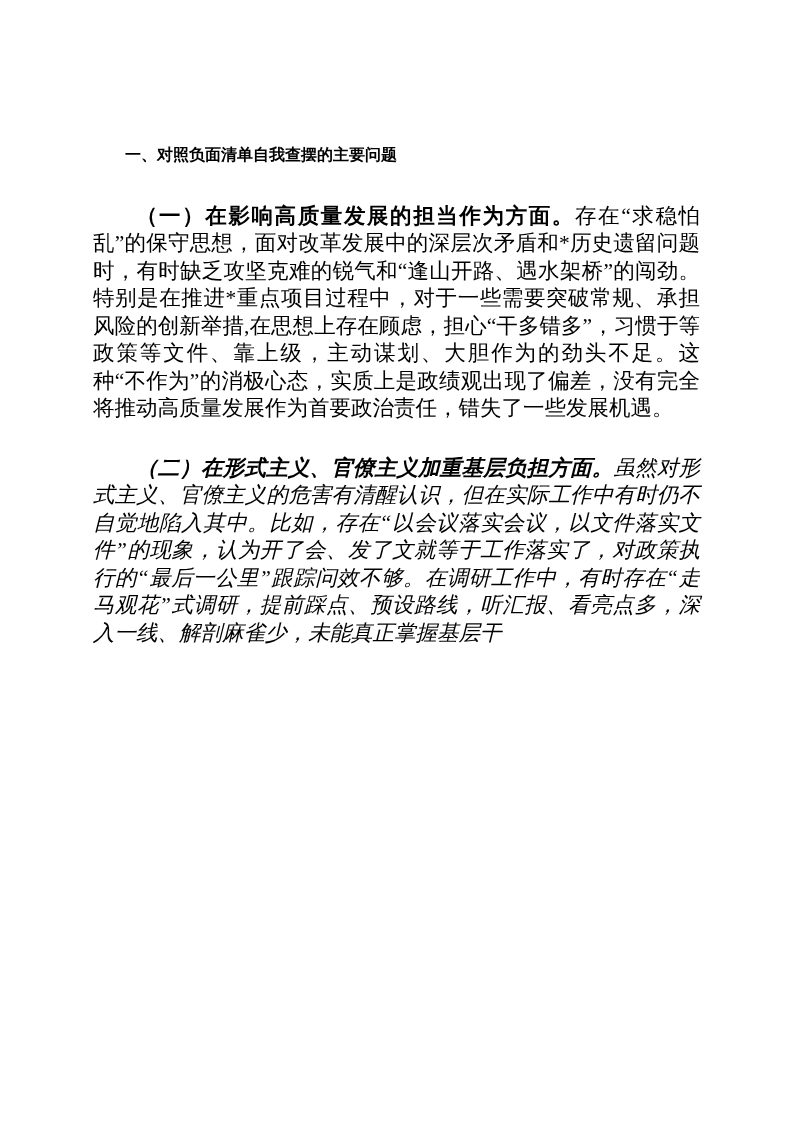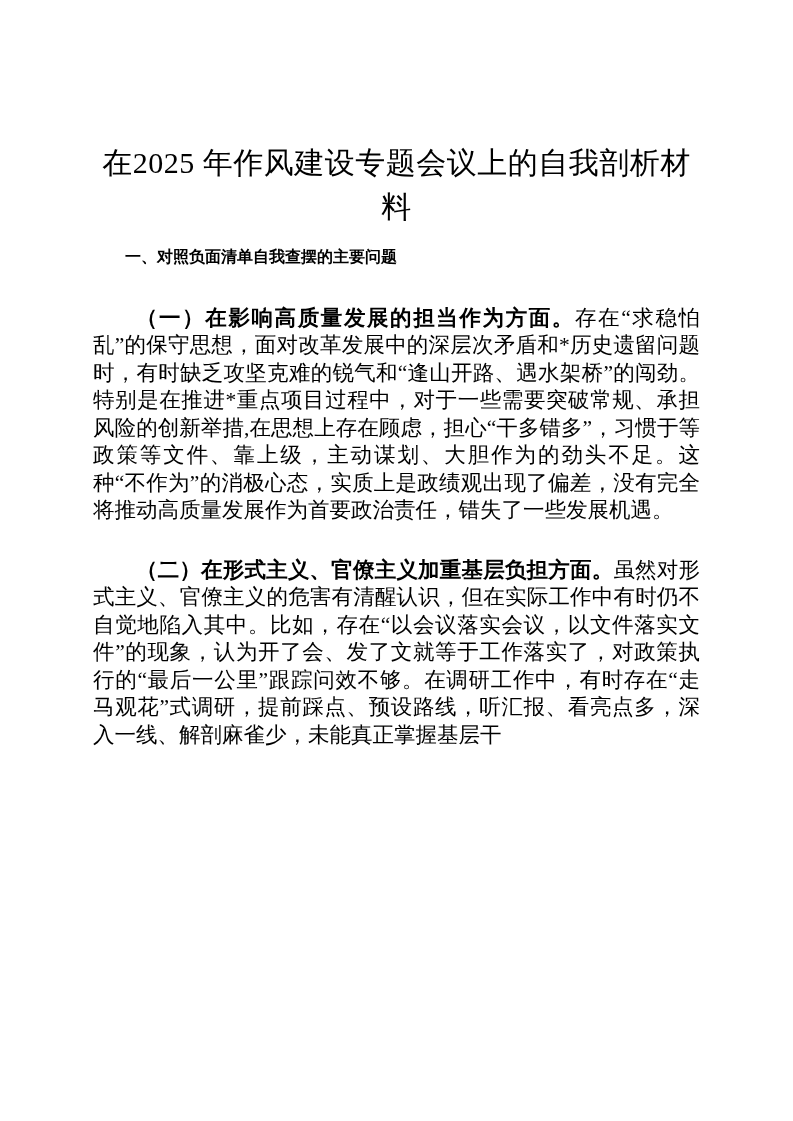--- a/index.html
+++ b/index.html
@@ -44,28 +44,28 @@
     margin: 0 0 34px 0;
   }
   .para .lead {
     font-weight: 700;
   }
   .para-one {
     margin-bottom: 32px;
   }
   .para-two {
     margin-bottom: 0;
+    font-style: italic;
   }
 </style>
 </head>
 <body>
 
 <div class="page">
 
-  <h1 class="doc-title">在2025 年作风建设专题会议上的自我剖析材料</h1>
 
 
   <h2 class="section-heading">一、对照负面清单自我查摆的主要问题</h2>
 
   <p class="para para-one"><strong class="lead">（一）在影响高质量发展的担当作为方面。</strong><span>存在“求稳怕乱”的保守思想，面对改革发展中的深层次矛盾和*历史遗留问题时，有时缺乏攻坚克难的锐气和“逢山开路、遇水架桥”的闯劲。特别是在推进*重点项目过程中，对于一些需要突破常规、承担风险的创新举措,在思想上存在顾虑，担心“干多错多”，习惯于等政策等文件、靠上级，主动谋划、大胆作为的劲头不足。这种“不作为”的消极心态，实质上是政绩观出现了偏差，没有完全将推动高质量发展作为首要政治责任，错失了一些发展机遇。</span></p>
 
   <p class="para para-two"><strong class="lead">（二）在形式主义、官僚主义加重基层负担方面。</strong><span>虽然对形式主义、官僚主义的危害有清醒认识，但在实际工作中有时仍不自觉地陷入其中。比如，存在“以会议落实会议，以文件落实文件”的现象，认为开了会、发了文就等于工作落实了，对政策执行的“最后一公里”跟踪问效不够。在调研工作中，有时存在“走马观花”式调研，提前踩点、预设路线，听汇报、看亮点多，深入一线、解剖麻雀少，未能真正掌握基层干</span></p>
 
 </div>
 

